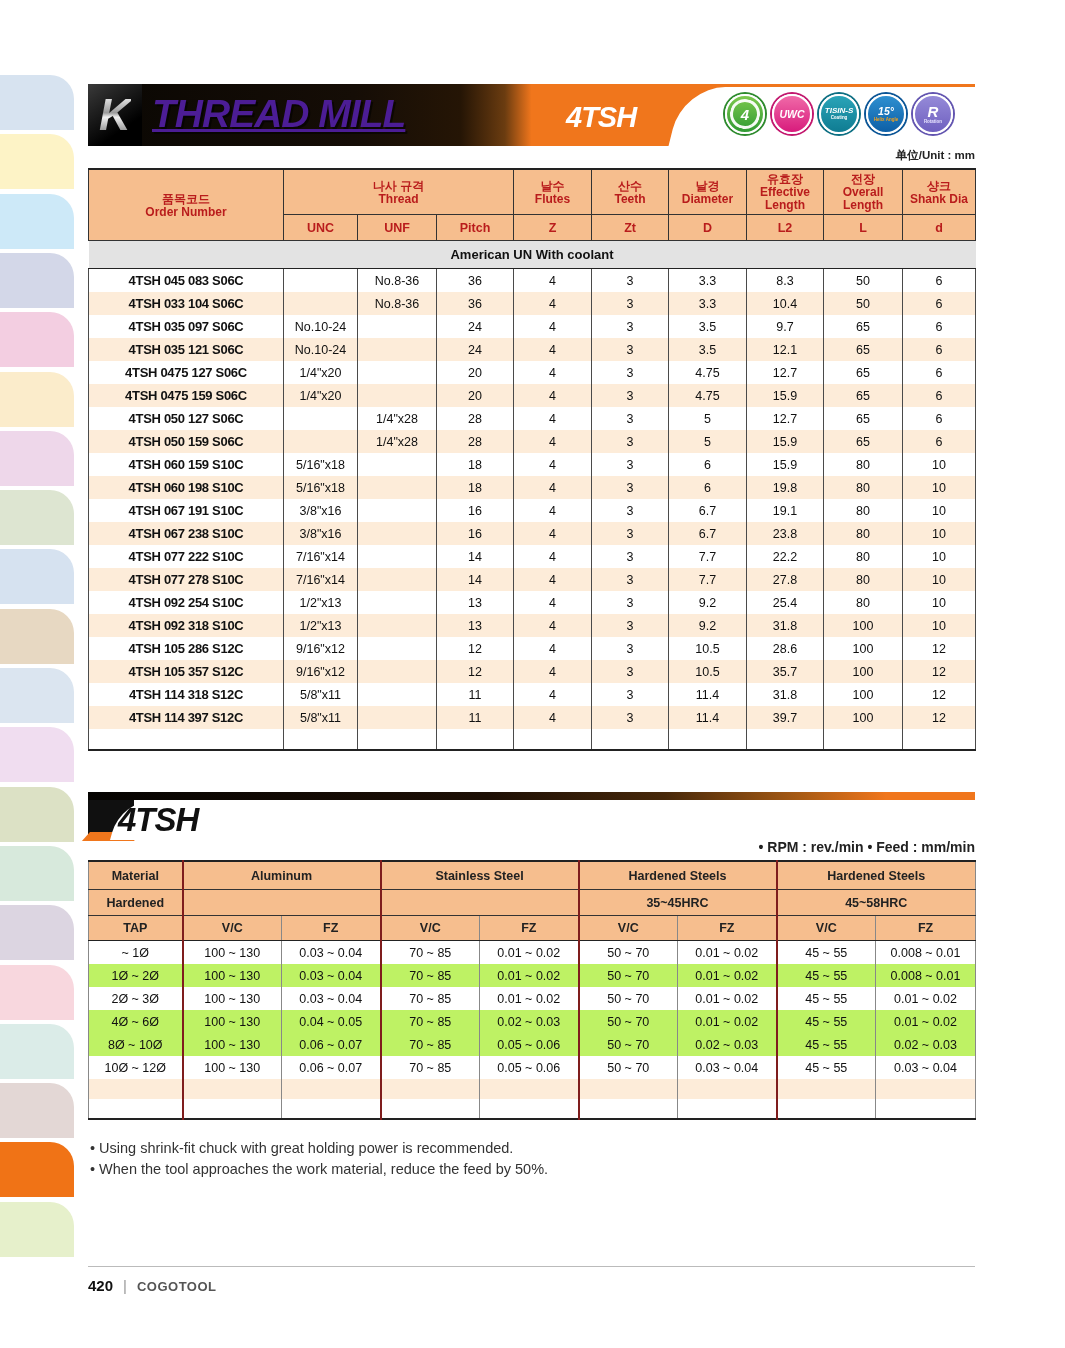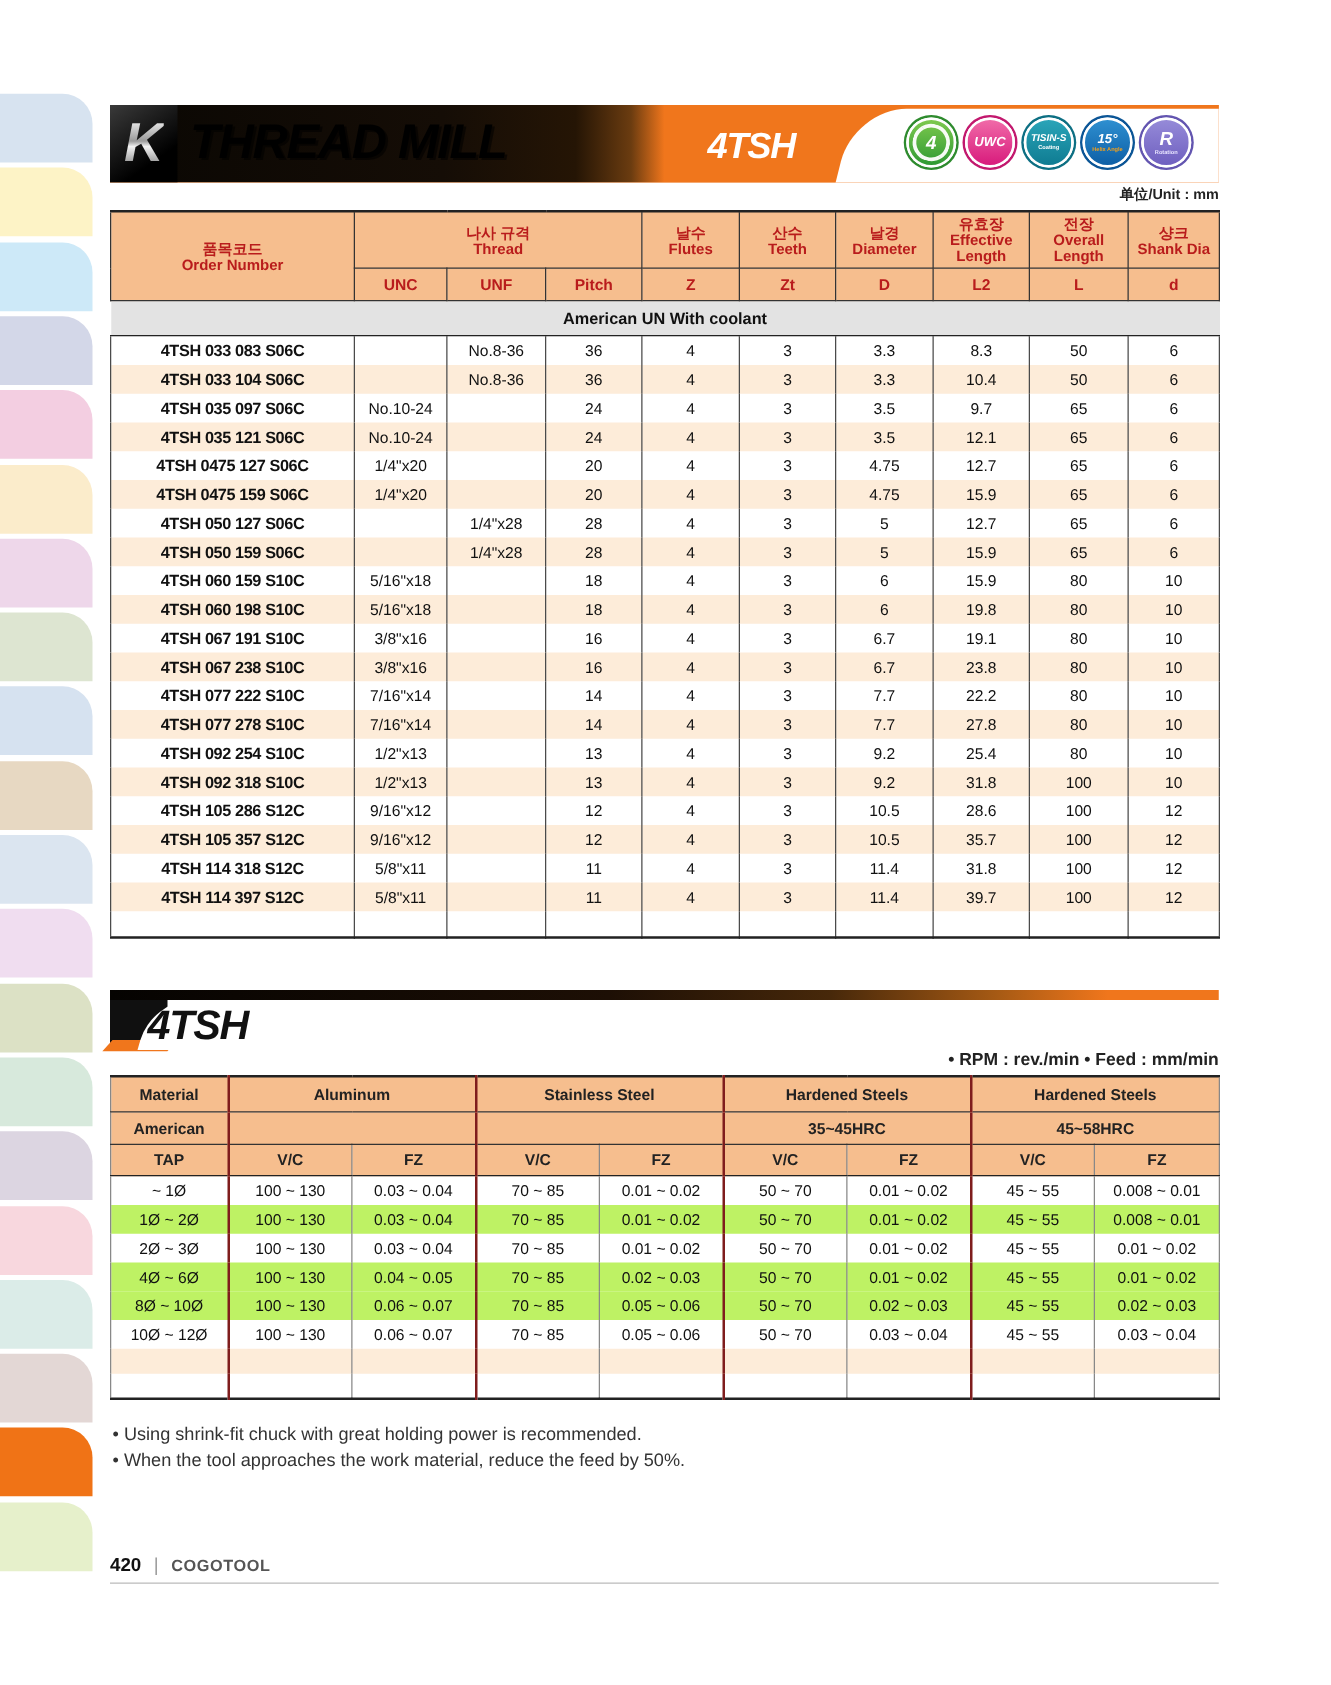--- a/index.html
+++ b/index.html
@@ -10,21 +10,21 @@
   
   #banner{position:absolute;left:88px;top:84px;width:887px;height:62px;background:#f0761c;overflow:hidden;}
   #banner-dark{position:absolute;left:0;top:0;width:100%;height:100%;
     background:linear-gradient(90deg,#0a0703 0%,#150d06 30%,#251505 42%,#6b3c10 47%,#f0761c 50%,#f0761c 100%);}
   #k-box{position:absolute;left:0;top:0;width:54px;height:62px;
     background:linear-gradient(145deg,#3a3a3a 0%,#000 70%);display:flex;align-items:center;justify-content:center;}
   #k-letter{font-size:44px;font-weight:bold;font-style:italic;line-height:1;
     background:linear-gradient(180deg,#fdfdfd 0%,#9a9a9a 45%,#f2f2f2 55%,#6e6e6e 100%);
     -webkit-background-clip:text;background-clip:text;color:transparent;}
   #banner-title{position:absolute;left:64px;top:8px;font-size:39px;font-weight:bold;font-style:italic;
-    color:#000000;letter-spacing:-1px;text-shadow:2px 2px 0 rgba(0,0,0,.55);white-space:nowrap;}
+    color:#4c1d95;letter-spacing:-1px;text-shadow:2px 2px 0 rgba(0,0,0,.55);white-space:nowrap;text-decoration:underline;}
   #banner-model{position:absolute;left:478px;top:17px;font-size:29px;font-weight:bold;font-style:italic;
     color:#fff;letter-spacing:-1px;}
   #swoosh{position:absolute;right:-30px;top:3px;width:330px;height:66px;background:#fff;
     border-top-left-radius:42px;transform:skewX(-14deg);}
   #badge-row{position:absolute;right:22px;top:10px;display:flex;gap:7px;}
   .badge{width:40px;height:40px;border-radius:50%;border:2px solid #fff;box-sizing:border-box;
     display:flex;flex-direction:column;align-items:center;justify-content:center;
     color:#fff;font-weight:bold;position:relative;line-height:1;}
   .badge .sub{font-size:4.5px;font-weight:bold;margin-top:1px;letter-spacing:0;}
   .badge .arc{position:absolute;width:24px;height:24px;border-radius:50%;
@@ -77,21 +77,21 @@
   #cut-table td.tapc{font-size:12.5px;}
   #cut-table tr.alt td{background:#bef264;}
   #cut-table tr.e1 td{height:20px;background:#fdecd9;}
   #cut-table tr.e2 td{height:19px;}
   
   #notes{position:absolute;left:90px;top:1140px;width:700px;font-size:14.5px;color:#333;}
   #notes .note{margin:0 0 5px 0;}
   #notes .note::before{content:"• ";}
   
   #footer-line{position:absolute;left:88px;top:1266px;width:887px;border-top:1px solid #bbb;}
-  #footer{position:absolute;left:88px;top:1244px;font-size:15px;color:#555;display:flex;align-items:baseline;gap:10px;}
+  #footer{position:absolute;left:88px;top:1277px;font-size:15px;color:#555;display:flex;align-items:baseline;gap:10px;}
   #footer .pg{font-weight:bold;color:#111;}
   #footer .sep{color:#999;}
   #footer .brand{font-size:13px;font-weight:bold;letter-spacing:0.5px;color:#555;}
 </style>
 </head>
 <body>
 
 <div id="page">
 
   <div id="sidebar">
@@ -209,21 +209,21 @@
         <th>L2</th>
         <th>L</th>
         <th>d</th>
       </tr>
       <tr class="band">
         <td colspan="10">American UN With coolant</td>
       </tr>
     </tbody>
     <tbody id="spec-body">
         <tr class="data">
-          <td class="ord">4TSH 033 083 S06C</td>
+          <td class="ord">4TSH 045 083 S06C</td>
           <td></td>
           <td>No.8-36</td>
           <td>36</td>
           <td>4</td>
           <td>3</td>
           <td>3.3</td>
           <td>8.3</td>
           <td>50</td>
           <td>6</td>
         </tr>
@@ -494,21 +494,21 @@
     </colgroup>
     <tbody>
       <tr class="mr">
         <th>Material</th>
         <th colspan="2" class="grp">Aluminum</th>
         <th colspan="2" class="grp">Stainless Steel</th>
         <th colspan="2" class="grp">Hardened Steels</th>
         <th colspan="2" class="grp">Hardened Steels</th>
       </tr>
       <tr class="hr">
-        <th>American</th>
+        <th>Hardened</th>
         <th colspan="2" class="grp"></th>
         <th colspan="2" class="grp"></th>
         <th colspan="2" class="grp">35~45HRC</th>
         <th colspan="2" class="grp">45~58HRC</th>
       </tr>
       <tr class="tr3">
         <th>TAP</th>
         <th class="grp">V/C</th>
         <th>FZ</th>
         <th class="grp">V/C</th>

